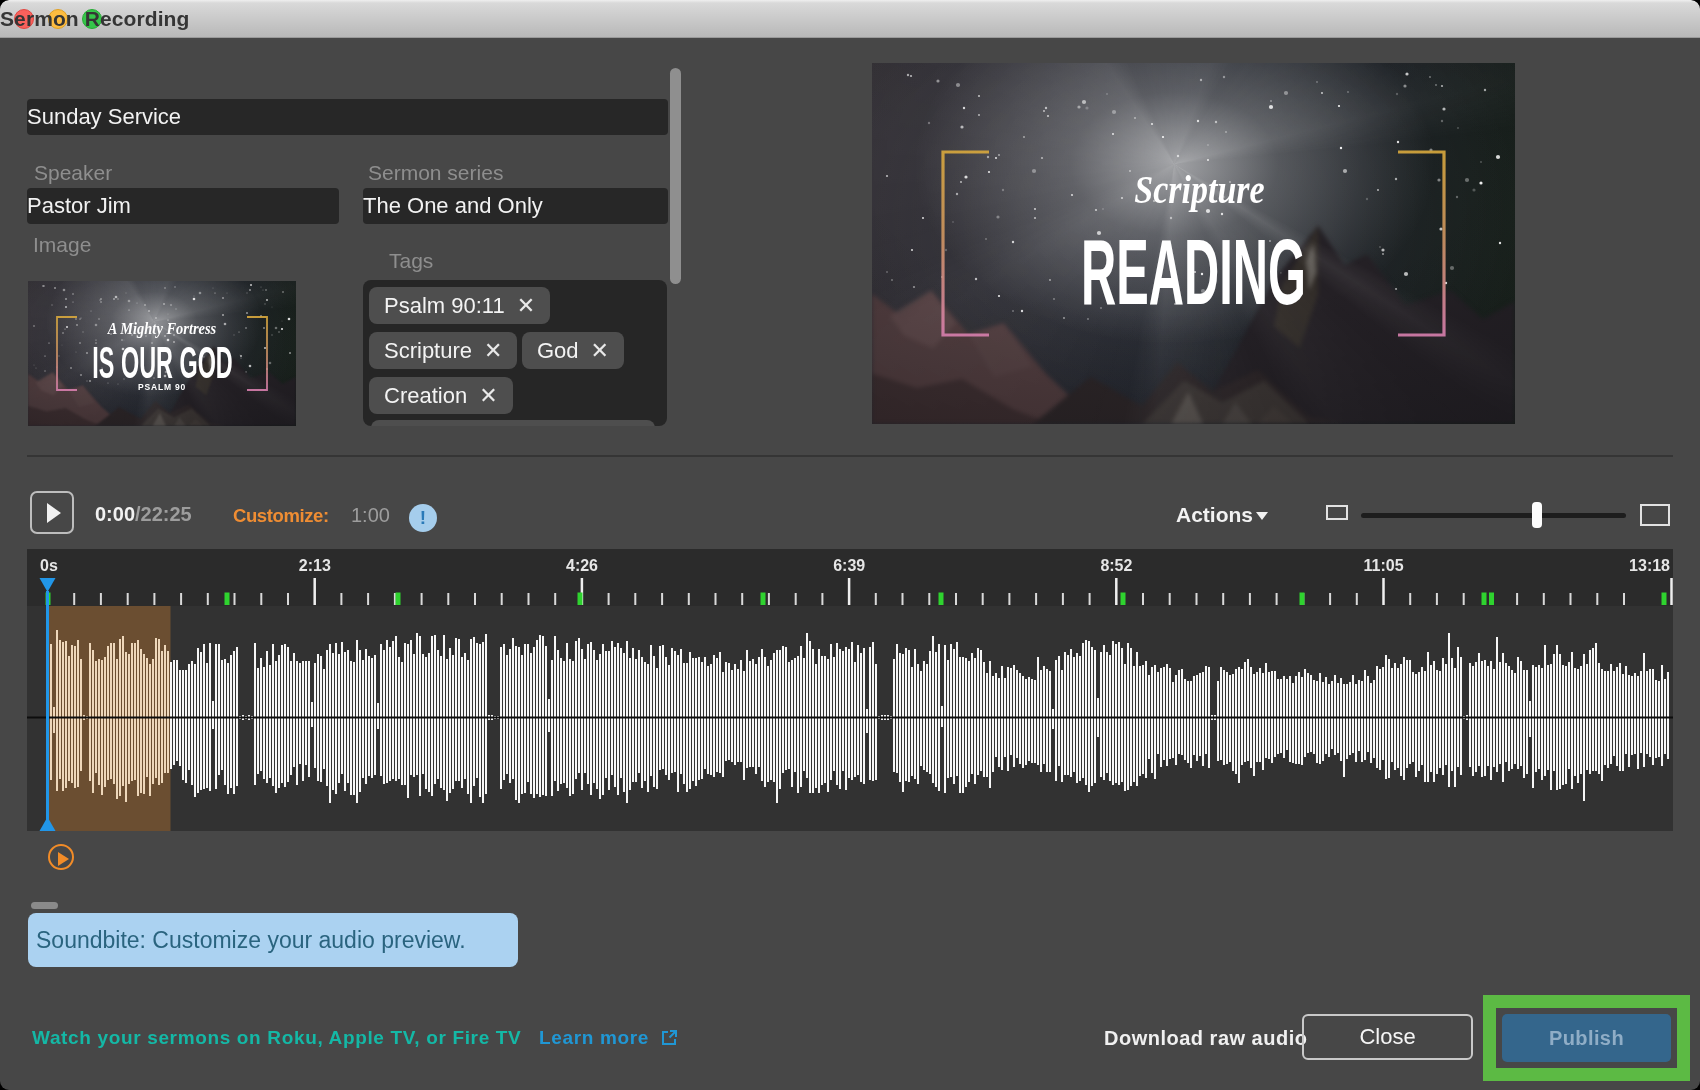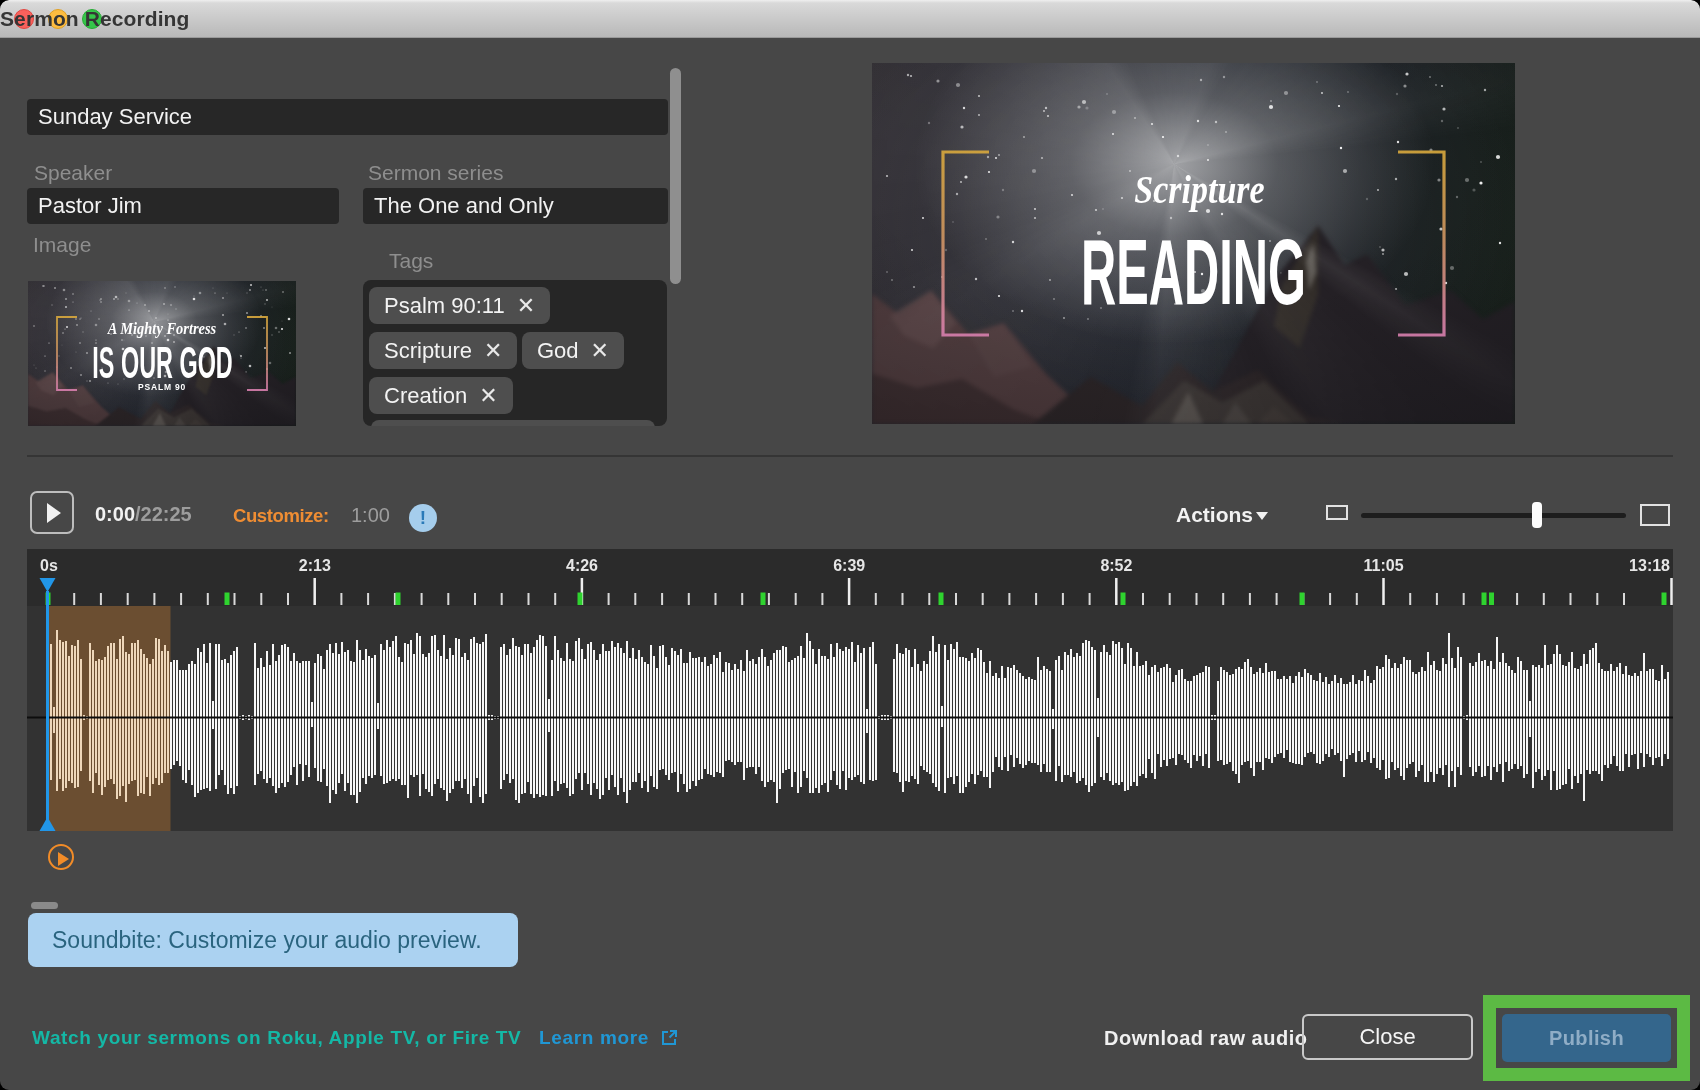--- a/index.html
+++ b/index.html
@@ -11,21 +11,21 @@
 #titlebar { left:0; top:0; width:100%; height:38px;
   background:linear-gradient(#efefef, #d9d9d9 8%, #b8b8b8);
   border-bottom:1px solid #9a9a9a; border-radius:9px 9px 0 0; }
 .tl { position:absolute; top:9px; width:20px; height:20px; border-radius:50%; }
 #title { position:absolute; top:7px; width:100%; text-align:left; color:#353535;
   font-size:21px; font-weight:700; letter-spacing:0.1px; }
 
 
 .label { color:#8e8e8e; font-size:21px; font-weight:400; }
 .input { background:#272727; border-radius:4px; color:#f2f2f2; font-size:22px;
-  line-height:36px; padding-left:11px; height:36px; }
+  line-height:36px; padding-left:0; height:36px; }
 
 #tagbox { left:363px; top:280px; width:304px; height:146px; background:#262626;
   border-radius:8px; overflow:hidden; }
 .chip { position:absolute; background:#4e4e4e; border-radius:8px; height:37px;
   color:#f3f3f3; font-size:22px; line-height:37px; padding:0 15px; }
 .chipx { display:inline-block; margin-left:12px; font-size:22px; color:#e9e9e9; font-weight:400;}
 
 #scrollbar { left:670px; top:68px; width:11px; height:216px; background:#8f8f8f; border-radius:5.5px; }
 
 
@@ -53,21 +53,21 @@
 .zrect { position:absolute; border:2px solid #e2e2e2; background:transparent; }
 
 #wave { position:absolute; left:27px; top:549px; }
 
 
 #oplay { left:48px; top:844px; width:26px; height:26px; border:2.5px solid #f28c28; border-radius:50%; }
 #oplay .tri { position:absolute; left:8px; top:6px; width:0; height:0;
   border-left:11px solid #f28c28; border-top:7px solid transparent; border-bottom:7px solid transparent; }
 #pill { left:31px; top:902px; width:27px; height:7px; border-radius:3.5px; background:#8a8a8a; }
 #tooltip { left:28px; top:913px; width:490px; height:54px; background:#abd2f1; border-radius:8px;
-  color:#2a647f; font-size:23px; line-height:55px; padding-left:24px; }
+  color:#2a647f; font-size:23px; line-height:55px; padding-left:8px; }
 
 #watch { left:32px; top:1027px; font-size:19px; color:#14b8a6; font-weight:700; letter-spacing:0.65px; }
 #learn { left:539px; top:1027px; font-size:19px; color:#2097d4; font-weight:700; letter-spacing:0.65px; }
 #dlraw { left:1064px; top:1027px; font-size:20px; color:#f0f0f0; font-weight:700; letter-spacing:0.5px;margin-left:40px; }
 #closebtn { left:1302px; top:1014px; width:171px; height:46px; border:2px solid #c9c9c9;
   border-radius:6px; color:#f5f5f5; font-size:22px; font-weight:400; text-align:center; line-height:42px; }
 #greenbox { left:1483px; top:995px; width:207px; height:86px; border:13px solid #5cba44; }
 #pubbtn { left:1502px; top:1014px; width:169px; height:48px; background:#34668c; border-radius:5px;
   color:#8fadc6; font-size:20px; font-weight:700; letter-spacing:0.4px; text-align:center; line-height:48px; }
 </style></head>

